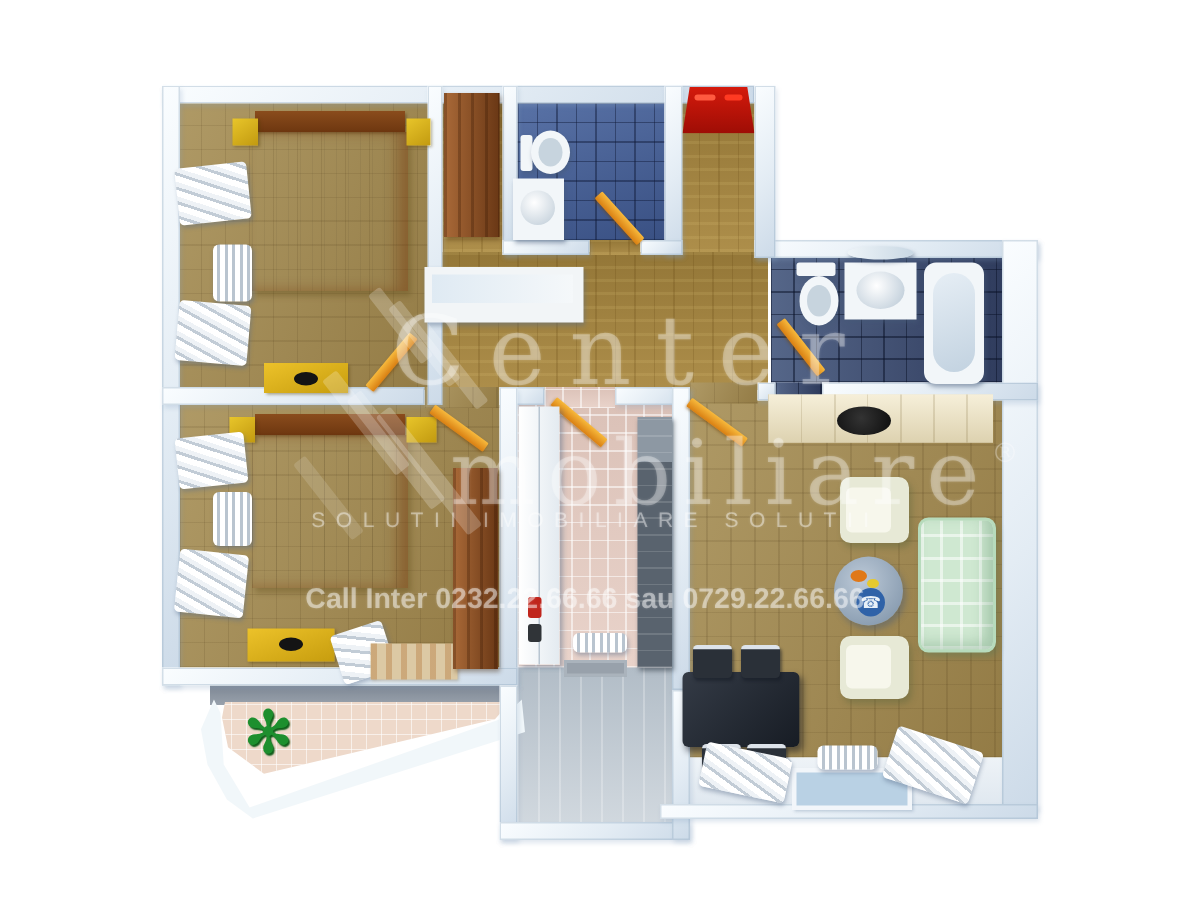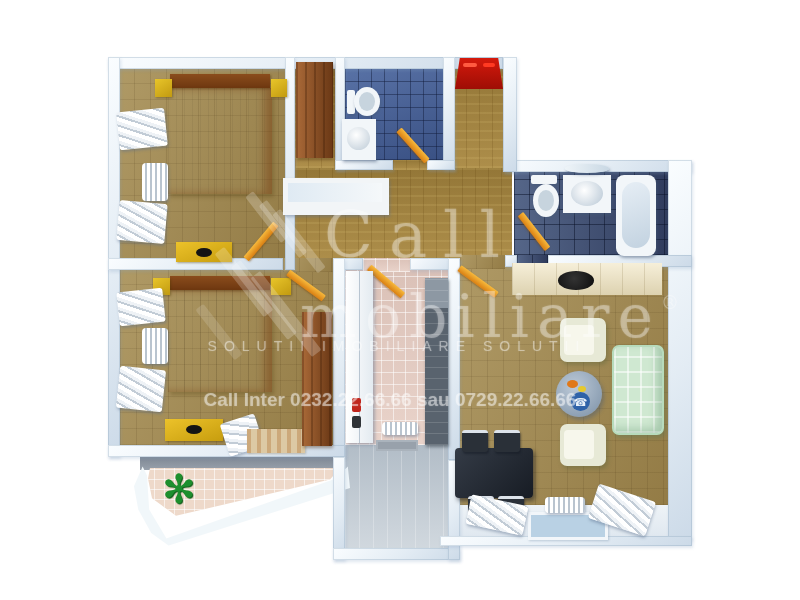--- a/index.html
+++ b/index.html
@@ -234,20 +234,20 @@
   <div class="door-leaf" style="left:284px;top:282px;width:44px;transform:rotate(36deg);"></div>
 
   <div class="wm-bar" style="left:262px;top:188px;width:10px;height:58px;"></div>
   <div class="wm-bar" style="left:278px;top:196px;width:10px;height:66px;"></div>
   <div class="wm-bar" style="left:294px;top:204px;width:10px;height:74px;"></div>
   <div class="wm-bar" style="left:238px;top:242px;width:12px;height:80px;"></div>
   <div class="wm-bar" style="left:258px;top:254px;width:12px;height:92px;"></div>
   <div class="wm-bar" style="left:280px;top:264px;width:12px;height:100px;"></div>
   <div class="wm-bar" style="left:214px;top:300px;width:10px;height:64px;background:rgba(255,255,255,.14);"></div>
 
-  <div class="wm wm-serif" style="left:240px;top:202px;width:360px;font-size:64px;line-height:66px;letter-spacing:16px;">Call</div>
+  <div class="wm wm-serif" style="left:240px;top:202px;width:360px;font-size:64px;line-height:66px;letter-spacing:16px;">Center</div>
   <div class="wm wm-serif" style="left:300px;top:272px;width:360px;font-size:60px;line-height:62px;letter-spacing:8px;">
     <span>mobiliare</span><sup style="font-size:18px;vertical-align:28px;">®</sup>
   </div>
   <div class="wm" style="left:157px;top:338px;width:480px;font-size:14px;letter-spacing:7px;color:rgba(255,255,255,.42);">SOLUTII IMOBILIARE SOLUTII</div>
   <div class="wm" style="left:145px;top:389px;width:490px;font-size:19px;font-weight:bold;color:rgba(255,255,255,.46);">Call Inter 0232.22.66.66 sau 0729.22.66.66</div>
 
 </div>
 
 </body></html>

